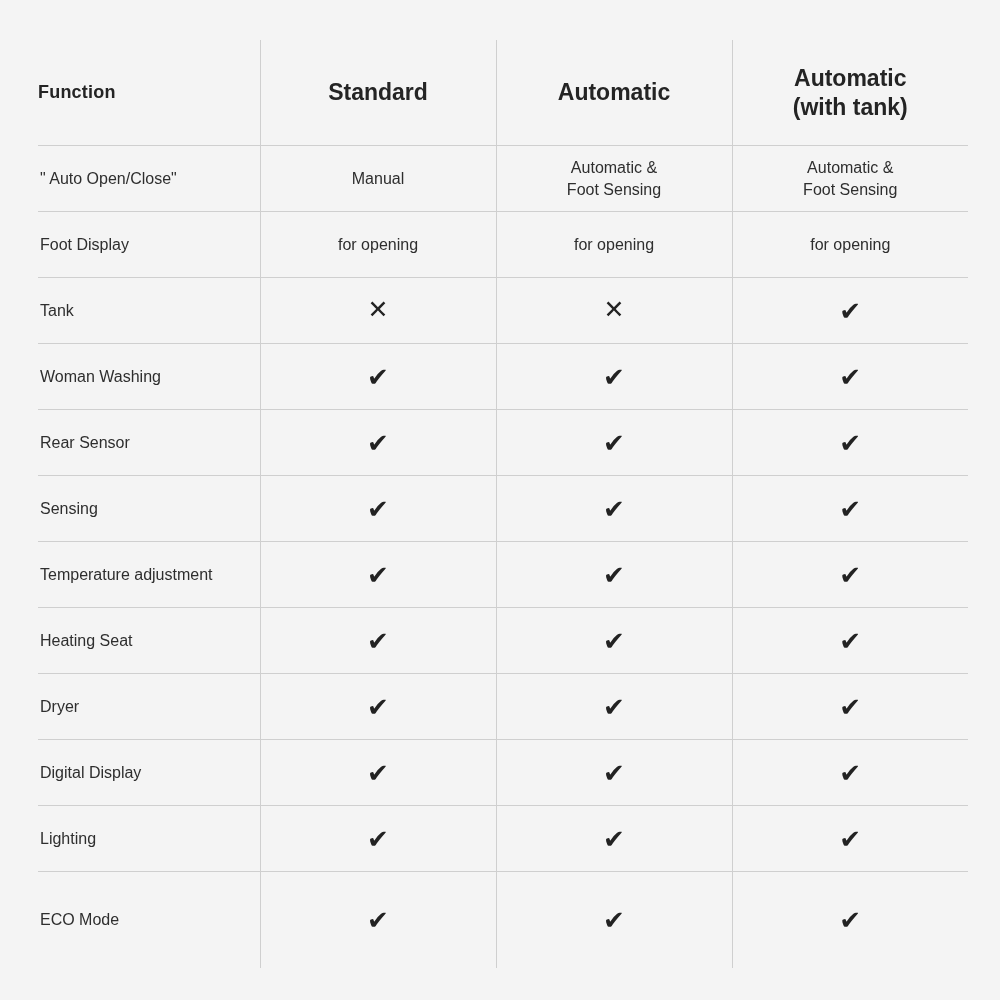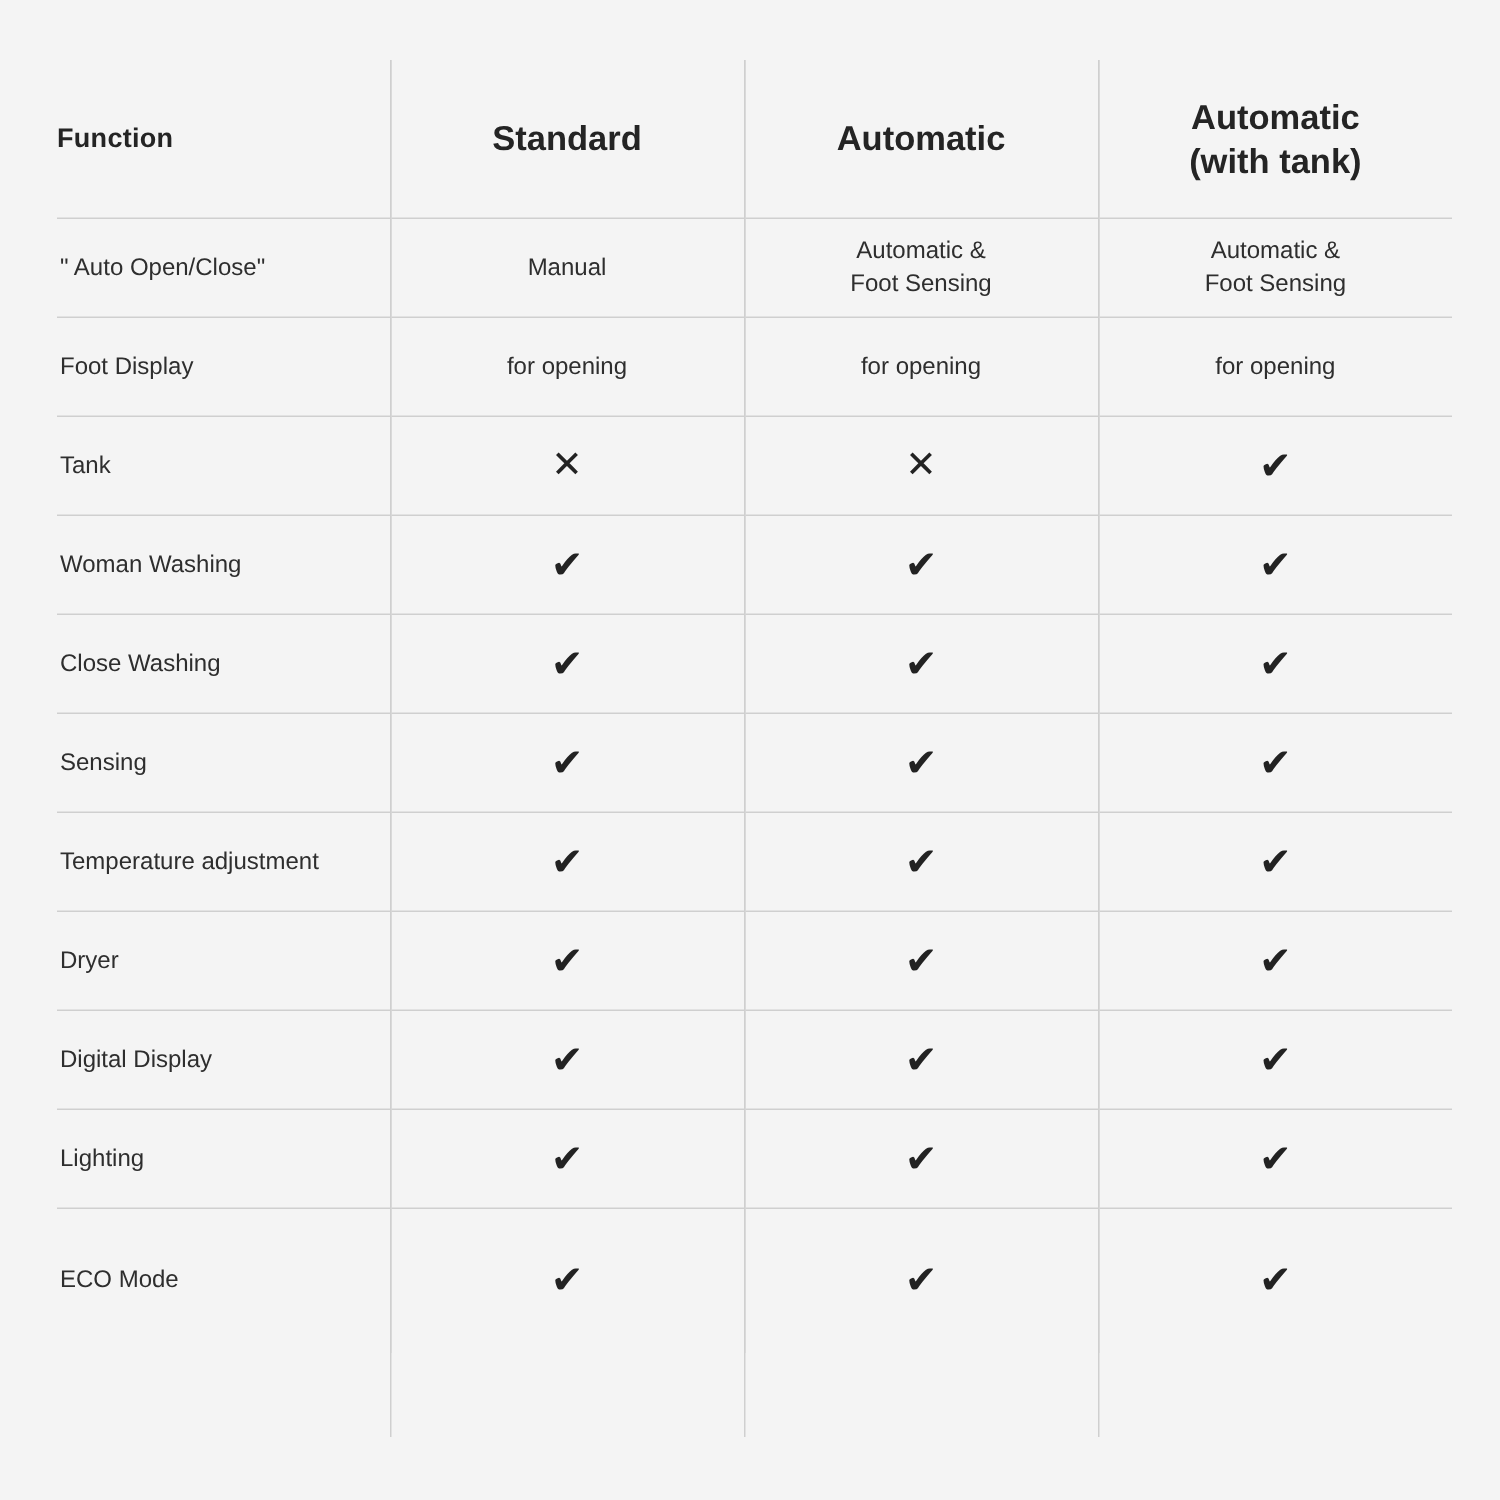--- a/index.html
+++ b/index.html
@@ -187,33 +187,39 @@
         <td class="value-cell"><span class="mark cross">✕</span></td>
         <td class="value-cell"><span class="mark check">✔</span></td>
       </tr>
       <tr>
         <td class="feature-cell">Woman Washing</td>
         <td class="value-cell"><span class="mark check">✔</span></td>
         <td class="value-cell"><span class="mark check">✔</span></td>
         <td class="value-cell"><span class="mark check">✔</span></td>
       </tr>
       <tr>
-        <td class="feature-cell">Close Washing</td>
+        <td class="feature-cell">Rear Sensor</td>
         <td class="value-cell"><span class="mark check">✔</span></td>
         <td class="value-cell"><span class="mark check">✔</span></td>
         <td class="value-cell"><span class="mark check">✔</span></td>
       </tr>
       <tr>
         <td class="feature-cell">Sensing</td>
         <td class="value-cell"><span class="mark check">✔</span></td>
         <td class="value-cell"><span class="mark check">✔</span></td>
         <td class="value-cell"><span class="mark check">✔</span></td>
       </tr>
       <tr>
         <td class="feature-cell">Temperature adjustment</td>
+        <td class="value-cell"><span class="mark check">✔</span></td>
+        <td class="value-cell"><span class="mark check">✔</span></td>
+        <td class="value-cell"><span class="mark check">✔</span></td>
+      </tr>
+      <tr>
+        <td class="feature-cell">Heating Seat</td>
         <td class="value-cell"><span class="mark check">✔</span></td>
         <td class="value-cell"><span class="mark check">✔</span></td>
         <td class="value-cell"><span class="mark check">✔</span></td>
       </tr>
       <tr>
         <td class="feature-cell">Dryer</td>
         <td class="value-cell"><span class="mark check">✔</span></td>
         <td class="value-cell"><span class="mark check">✔</span></td>
         <td class="value-cell"><span class="mark check">✔</span></td>
       </tr>

